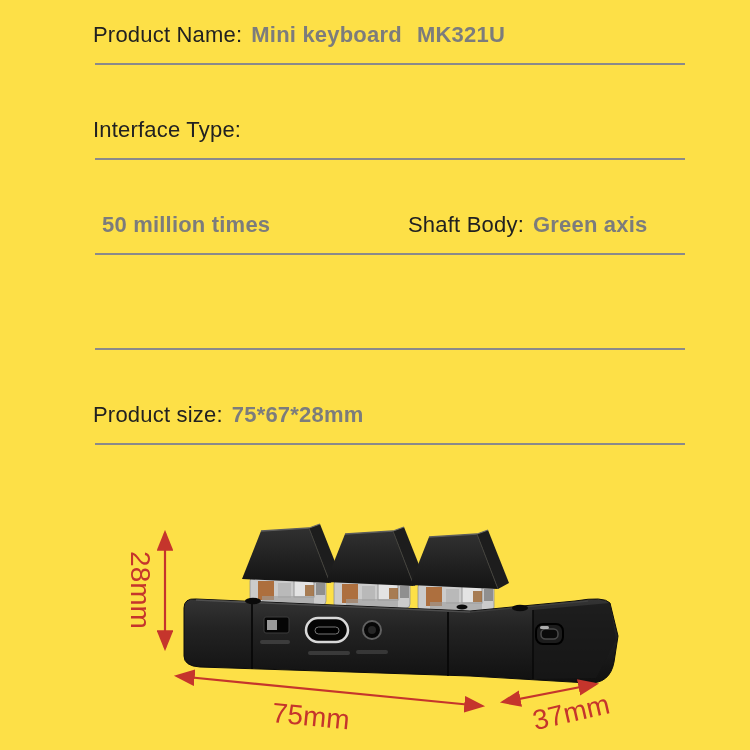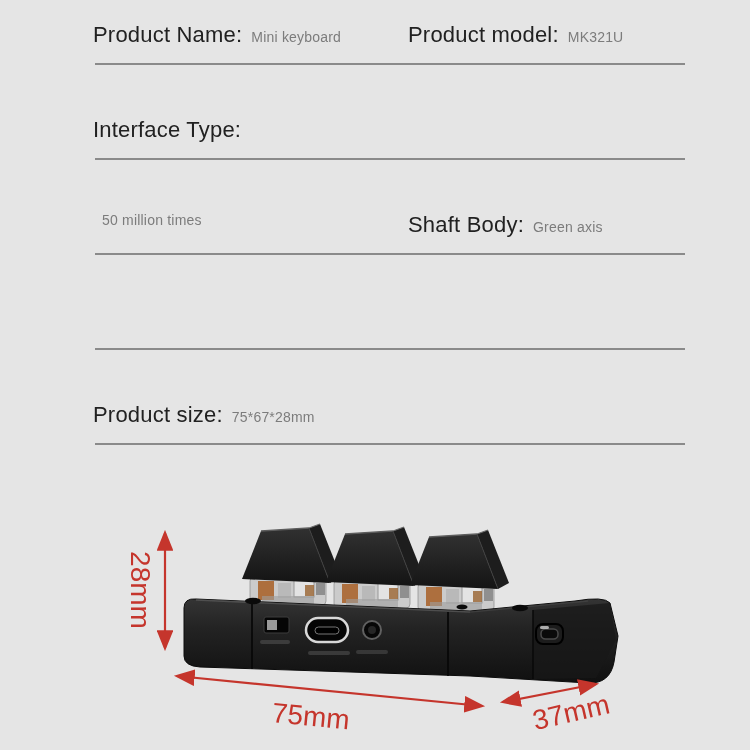--- a/index.html
+++ b/index.html
@@ -1,43 +1,42 @@
 <!DOCTYPE html>
 <html><head>
 <meta charset="utf-8">
 <style>
   html,body{margin:0;padding:0;background:#ffffff;}
   .stage{
-    position:relative;width:750px;height:750px;overflow:hidden;background:#e5e5e5;
+    position:relative;width:750px;height:750px;overflow:hidden;background:#fde047;
     font-family:"Liberation Sans",sans-serif;
   }
   .spec-row{position:absolute;left:0;width:750px;height:32px;}
   .cell{position:absolute;display:flex;align-items:baseline;white-space:nowrap;}
   .cell.left{left:93px;}
   .cell.right{left:408px;}
   .label{font-size:22px;color:#212121;letter-spacing:.2px;}
-  .value{font-size:14px;color:#7c7c7c;margin-left:9px;letter-spacing:.2px;}
+  .value{font-size:22px;color:#7c7c7c;margin-left:9px;letter-spacing:.2px;font-weight:bold;}
   .value.dark{color:#4a4a4a;margin-left:5px;}
   .divider{position:absolute;left:95px;width:590px;height:2px;background:#8a8a8a;}
   svg{position:absolute;left:0;top:0;}
   svg text{font-family:"Liberation Sans",sans-serif;}
   .dim-label{font-size:28px;fill:#c5352c;}
 </style>
 </head>
 <body>
 
 <div class="stage">
 
   <div class="spec-row" style="top:22px">
     <div class="cell left">
       <span class="label">Product Name:</span>
       <span class="value">Mini keyboard</span>
     </div>
     <div class="cell right">
-      <span class="label">Product model:</span>
       <span class="value">MK321U</span>
     </div>
   </div>
   <div class="divider" style="top:63px"></div>
 
   <div class="spec-row" style="top:117px">
     <div class="cell left">
       <span class="label">Interface Type:</span>
     </div>
   </div>

